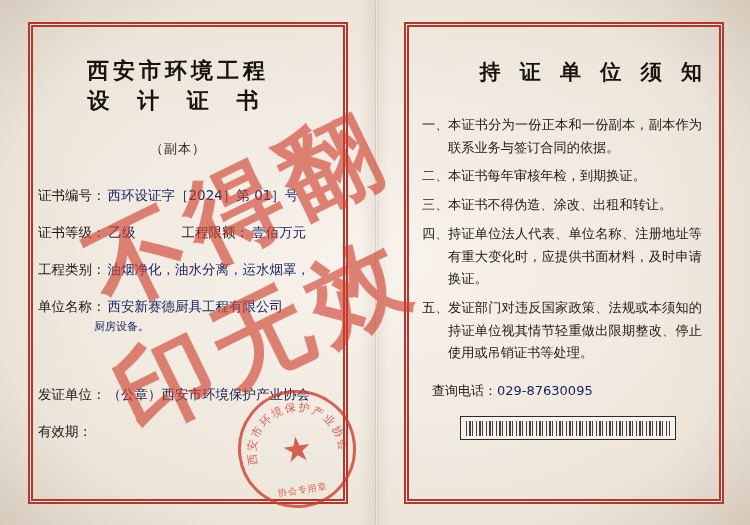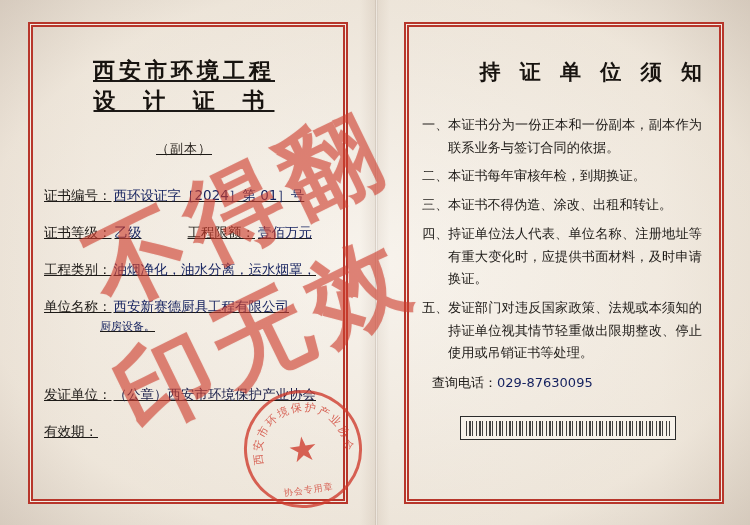--- a/index.html
+++ b/index.html
@@ -26,21 +26,21 @@
   }
   .frame{
     position:absolute;
     border:2px solid #b7362b;
     box-shadow:inset 0 0 0 1px #f3ece3, inset 0 0 0 3px #b7362b;
   }
   .frame.left{left:28px;top:22px;width:316px;height:478px;}
   .frame.right{left:404px;top:22px;width:316px;height:478px;}
 
   .col{position:absolute;color:#1d1a17;}
-  .col.left{left:38px;top:34px;width:292px;height:454px;text-decoration:underline;}
+  .col.left{left:32px;top:34px;width:292px;height:454px;}
   .col.right{left:416px;top:34px;width:292px;height:454px;}
 
   .title1,.title2{
     text-align:center;font-weight:bold;color:#17130f;
     font-family:"DejaVu Sans","Liberation Sans",sans-serif;
     letter-spacing:4px;
   }
   .title1{font-size:22px;margin-top:22px;}
   .title2{font-size:22px;letter-spacing:10px;}
   .subtitle{
@@ -65,21 +65,21 @@
   .row2 .seg{white-space:nowrap;}
 
   .notes{
     margin-top:28px;padding:0 6px;font-size:13.2px;line-height:1.72;color:#1d1a17;text-align:justify;
   }
   .note{display:flex;margin-bottom:6px;}
   .note .num{width:26px;flex:none;}
   .note .txt{flex:1;}
 
   .tel{
-    position:absolute;left:16px;bottom:96px;width:262px;font-size:13px;color:#1d1a17;
+    position:absolute;left:16px;bottom:88px;width:262px;font-size:13px;color:#1d1a17;
   }
   .telno{color:#13205e;}
   .codebox{
     position:absolute;left:44px;bottom:48px;width:214px;height:22px;
     border:1px solid #2b2b2b;background:#f7f2ea;
     display:flex;align-items:center;justify-content:center;overflow:hidden;
   }
   .barcode{
     width:204px;height:15px;
     background:repeating-linear-gradient(90deg,#222 0 1px,transparent 1px 3px,#222 3px 5px,transparent 5px 6px,#222 6px 7px,transparent 7px 10px);

